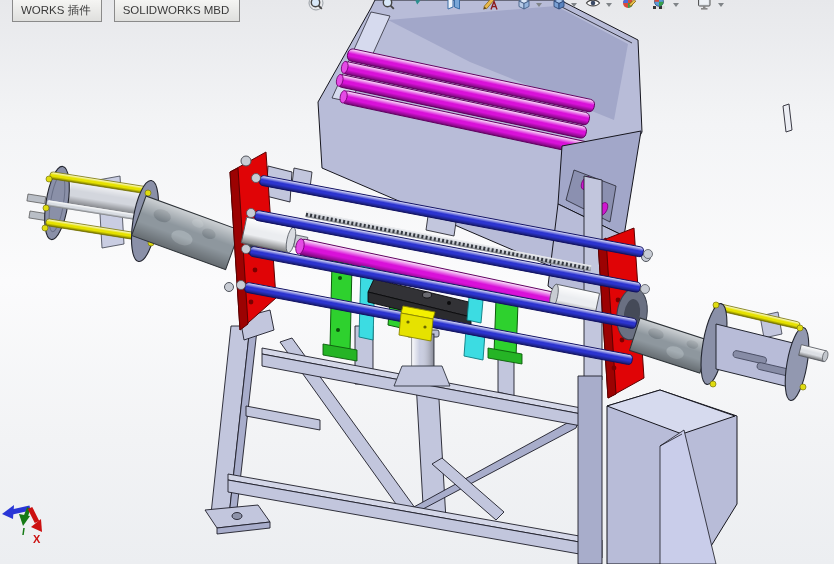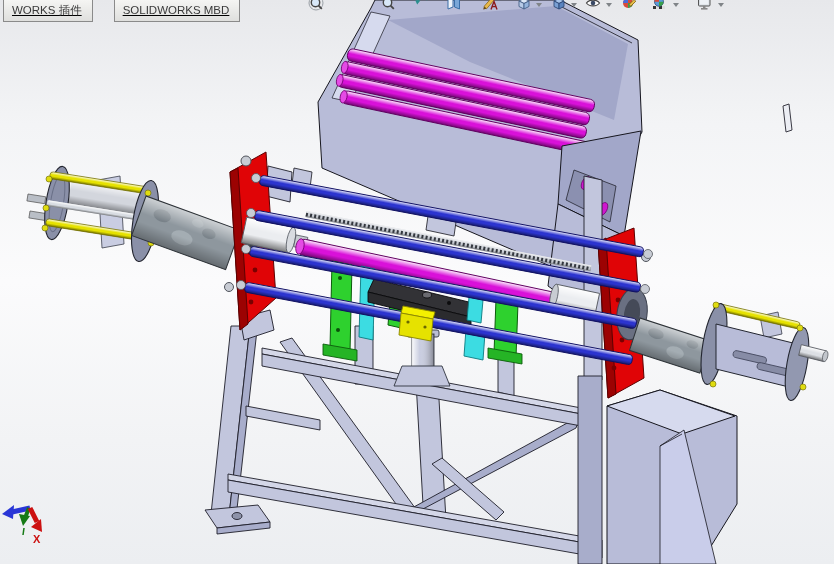--- a/index.html
+++ b/index.html
@@ -1,23 +1,23 @@
 <!DOCTYPE html>
 <html><head>
 <meta charset="utf-8">
 <style>
   html,body{margin:0;padding:0;background:#dfe2e6;}
   .screen{position:relative;width:834px;height:564px;overflow:hidden;
     background:linear-gradient(180deg,#e7e8eb 0%,#f3f4f6 22%,#fbfbfc 50%,#f2f3f5 78%,#eceef1 100%);
     font-family:"Liberation Sans",sans-serif;}
-  .tabs{position:absolute;top:0;left:3px;display:flex;z-index:30;text-decoration:underline;}
+  .tabs{position:absolute;top:0;left:12px;display:flex;z-index:30;}
   .tab{display:inline-block;height:17px;line-height:16px;padding:2px 10px 2px 8px;
     background:linear-gradient(#f5f5f3,#dddddad0);border:1px solid #8a8a8a;border-top:none;
     font-size:11.5px;color:#3a3a3a;white-space:nowrap;cursor:default;}
-  .tab+.tab{border-left:1px solid #8a8a8a;margin-left:21px;}
+  .tab+.tab{border-left:1px solid #8a8a8a;margin-left:12px;}
   .hicon{position:absolute;top:-5px;width:18px;height:18px;z-index:30;}
   .caret{position:absolute;top:3px;width:0;height:0;z-index:30;
     border-left:3.5px solid transparent;border-right:3.5px solid transparent;border-top:4.5px solid #808488;}
   svg.canvas{position:absolute;left:0;top:0;z-index:10;}
   text{font-family:"Liberation Sans",sans-serif;}
 </style>
 </head>
 <body>
 
 <div class="screen">

